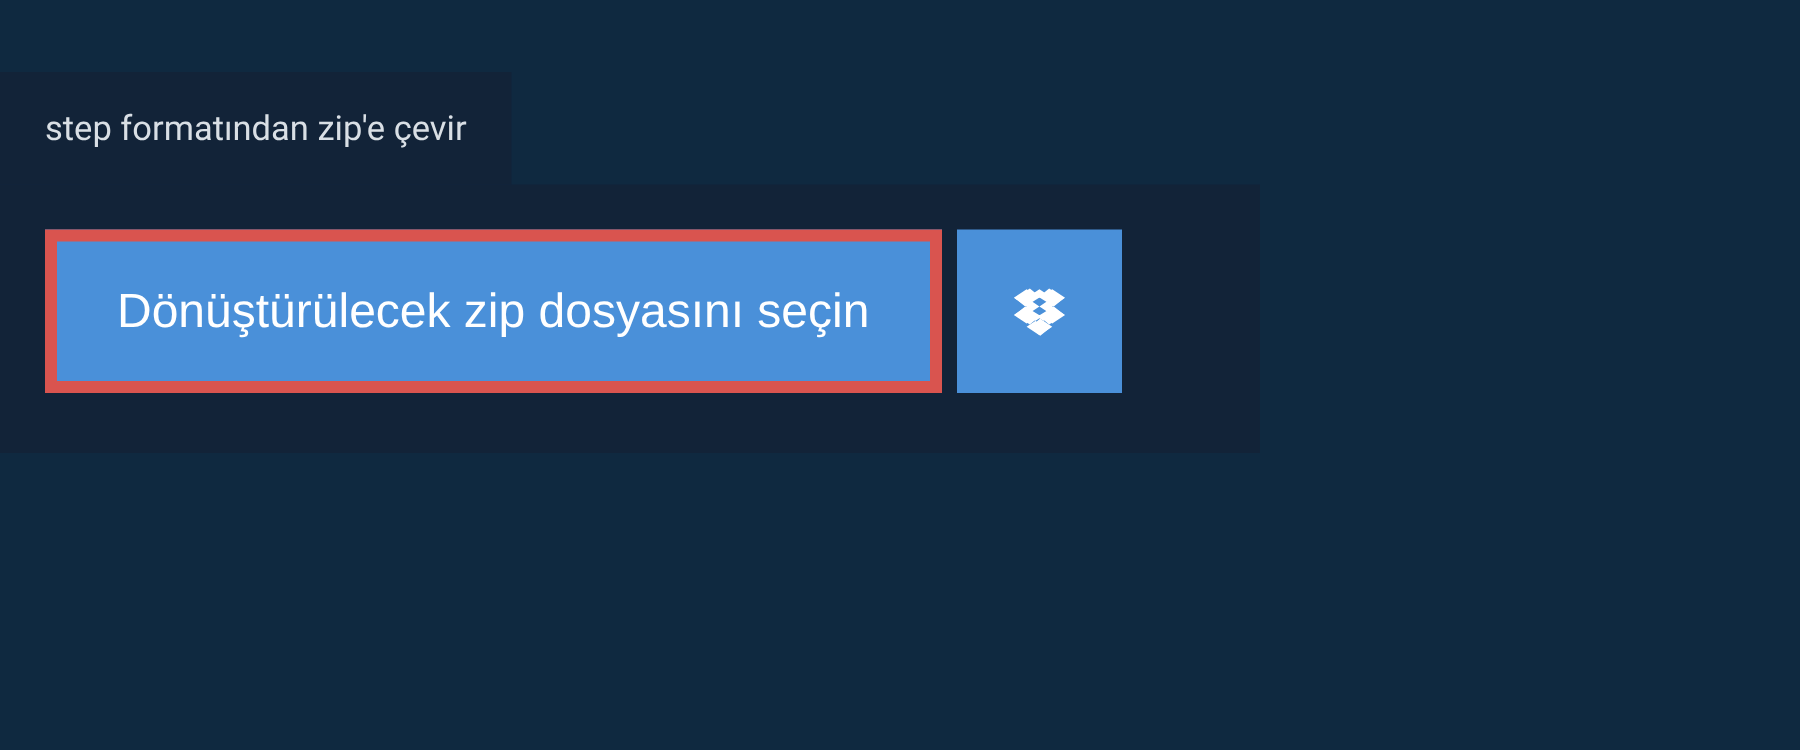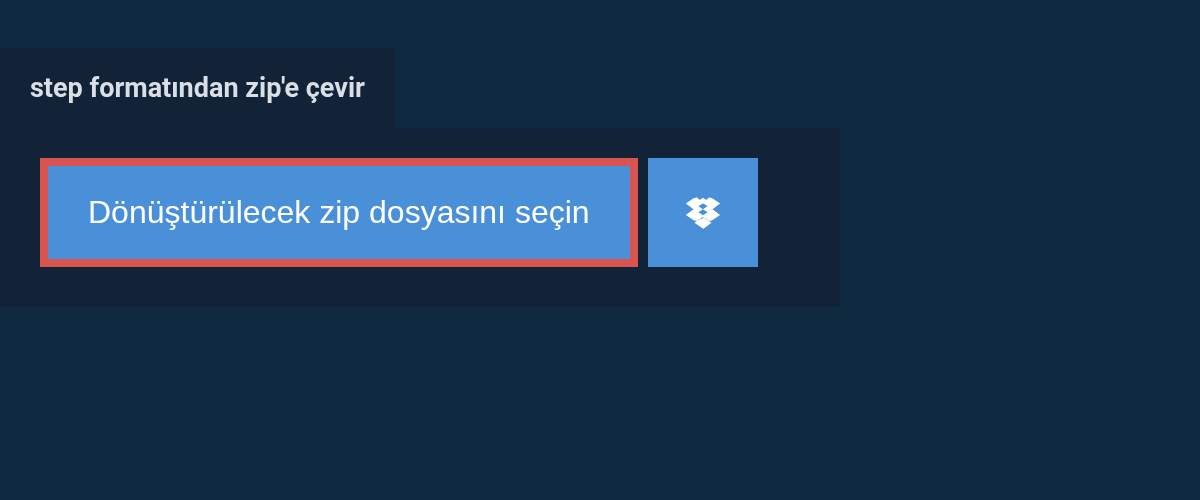--- a/index.html
+++ b/index.html
@@ -16,34 +16,33 @@
     }
     .header-tab {
       background: #122338;
       padding: 24px 30px;
       display: inline-block;
       margin-top: 48px;
       margin-left: 0;
     }
     .header-tab-text {
       color: #d9dfe5;
-      font-size: 27px;
-      font-weight: 700;
+      font-size: 23px;
+      font-weight: 400;
     }
     .content-panel {
       background: #122338;
       padding: 30px 30px 40px 30px;
       margin-top: 0;
       width: 840px;
     }
     .button-row {
       display: flex;
       gap: 10px;
       align-items: stretch;
-      margin-left: 10px;
     }
     .file-select-button {
       background: #4a90d9;
       border: 8px solid #d9544f;
       color: #ffffff;
       font-size: 32px;
       font-weight: 300;
       padding: 28px 40px;
       cursor: pointer;
       outline: none;

